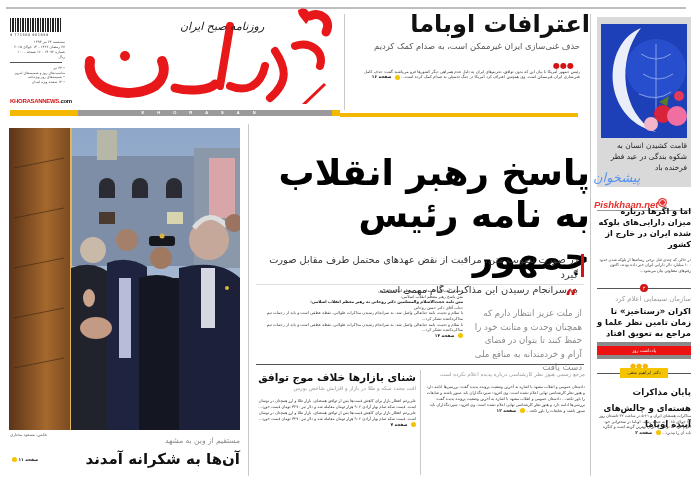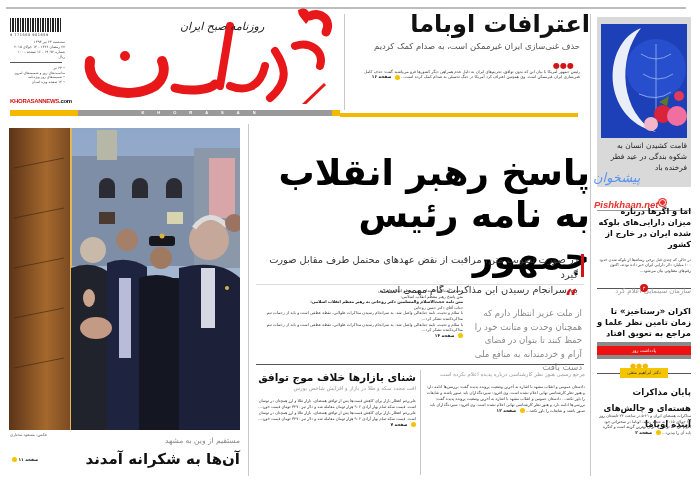--- a/index.html
+++ b/index.html
@@ -73,21 +73,21 @@
   .eid-img { left: 601px; top: 24px; width: 86px; height: 114px; overflow: hidden; }
   .eid-cap { left: 601px; top: 140px; width: 86px; font-size: 7.4px; line-height: 11px; color: #222; }
   .pish { left: 593px; top: 170px; font-size: 13px; color: #3b82f6; font-family: "DejaVu Serif", serif; font-style: italic; opacity: .8; }
   .pish-url { left: 594px; top: 199px; font-size: 9.5px; font-weight: bold; font-style: italic; color: #e8322f; font-family: "Liberation Sans", sans-serif; }
   .pish-dot { display:inline-block; width:7px; height:7px; border-radius:50%; background:#e8322f; border:1.5px solid #fff; box-shadow:0 0 0 1px #e8322f; vertical-align: top; margin-left:1px; }
   .r-rule { left: 597px; top: 210px; width: 94px; height: 1px; background: #999; }
   .r-head1 { left: 597px; top: 206px; width: 94px; font-size: 8.2px; font-weight: bold; line-height: 11px; }
   .r-body1 { left: 597px; top: 257px; width: 94px; font-size: 3.9px; line-height: 5.4px; color: #333; }
   .r-sep1 { left: 597px; top: 288px; width: 94px; height: 1px; background: #555; }
   .r-bullet { left: 640px; top: 284px; width: 8px; height: 8px; border-radius: 50%; background: #d41414; color: #fff; font-size: 5px; text-align: center; line-height: 8px; }
-  .r-kicker { left: 597px; top: 287px; width: 94px; font-size: 6.8px; color: #999; }
+  .r-kicker { left: 597px; top: 295px; width: 94px; font-size: 6.8px; color: #999; }
   .r-head2 { left: 597px; top: 306px; width: 94px; font-size: 8.4px; font-weight: bold; line-height: 11px; }
   .red-bar { left: 597px; top: 342px; width: 94px; height: 17px; background: #8a8a8a; }
   .red-inner { left: 597px; top: 346px; width: 94px; height: 9px; background: #ee1111; color: #fff; font-size: 4.5px; text-align: center; line-height: 9px; }
   .r-dots { left: 630px; top: 362px; font-size: 7px; color: #f5b800; letter-spacing: 0; }
   .r-sep2 { left: 597px; top: 373px; width: 94px; height: 1px; background: #555; }
   .author-tag { left: 620px; top: 368px; width: 48px; height: 10px; background: #f5c400; font-size: 4.5px; text-align: center; line-height: 10px; color: #333; }
   .r-head3 { left: 597px; top: 384px; width: 94px; font-size: 8.6px; font-weight: bold; line-height: 16px; }
   .r-body3 { left: 597px; top: 413px; width: 94px; font-size: 3.9px; line-height: 5.7px; color: #333; }
 </style>
 </head>

